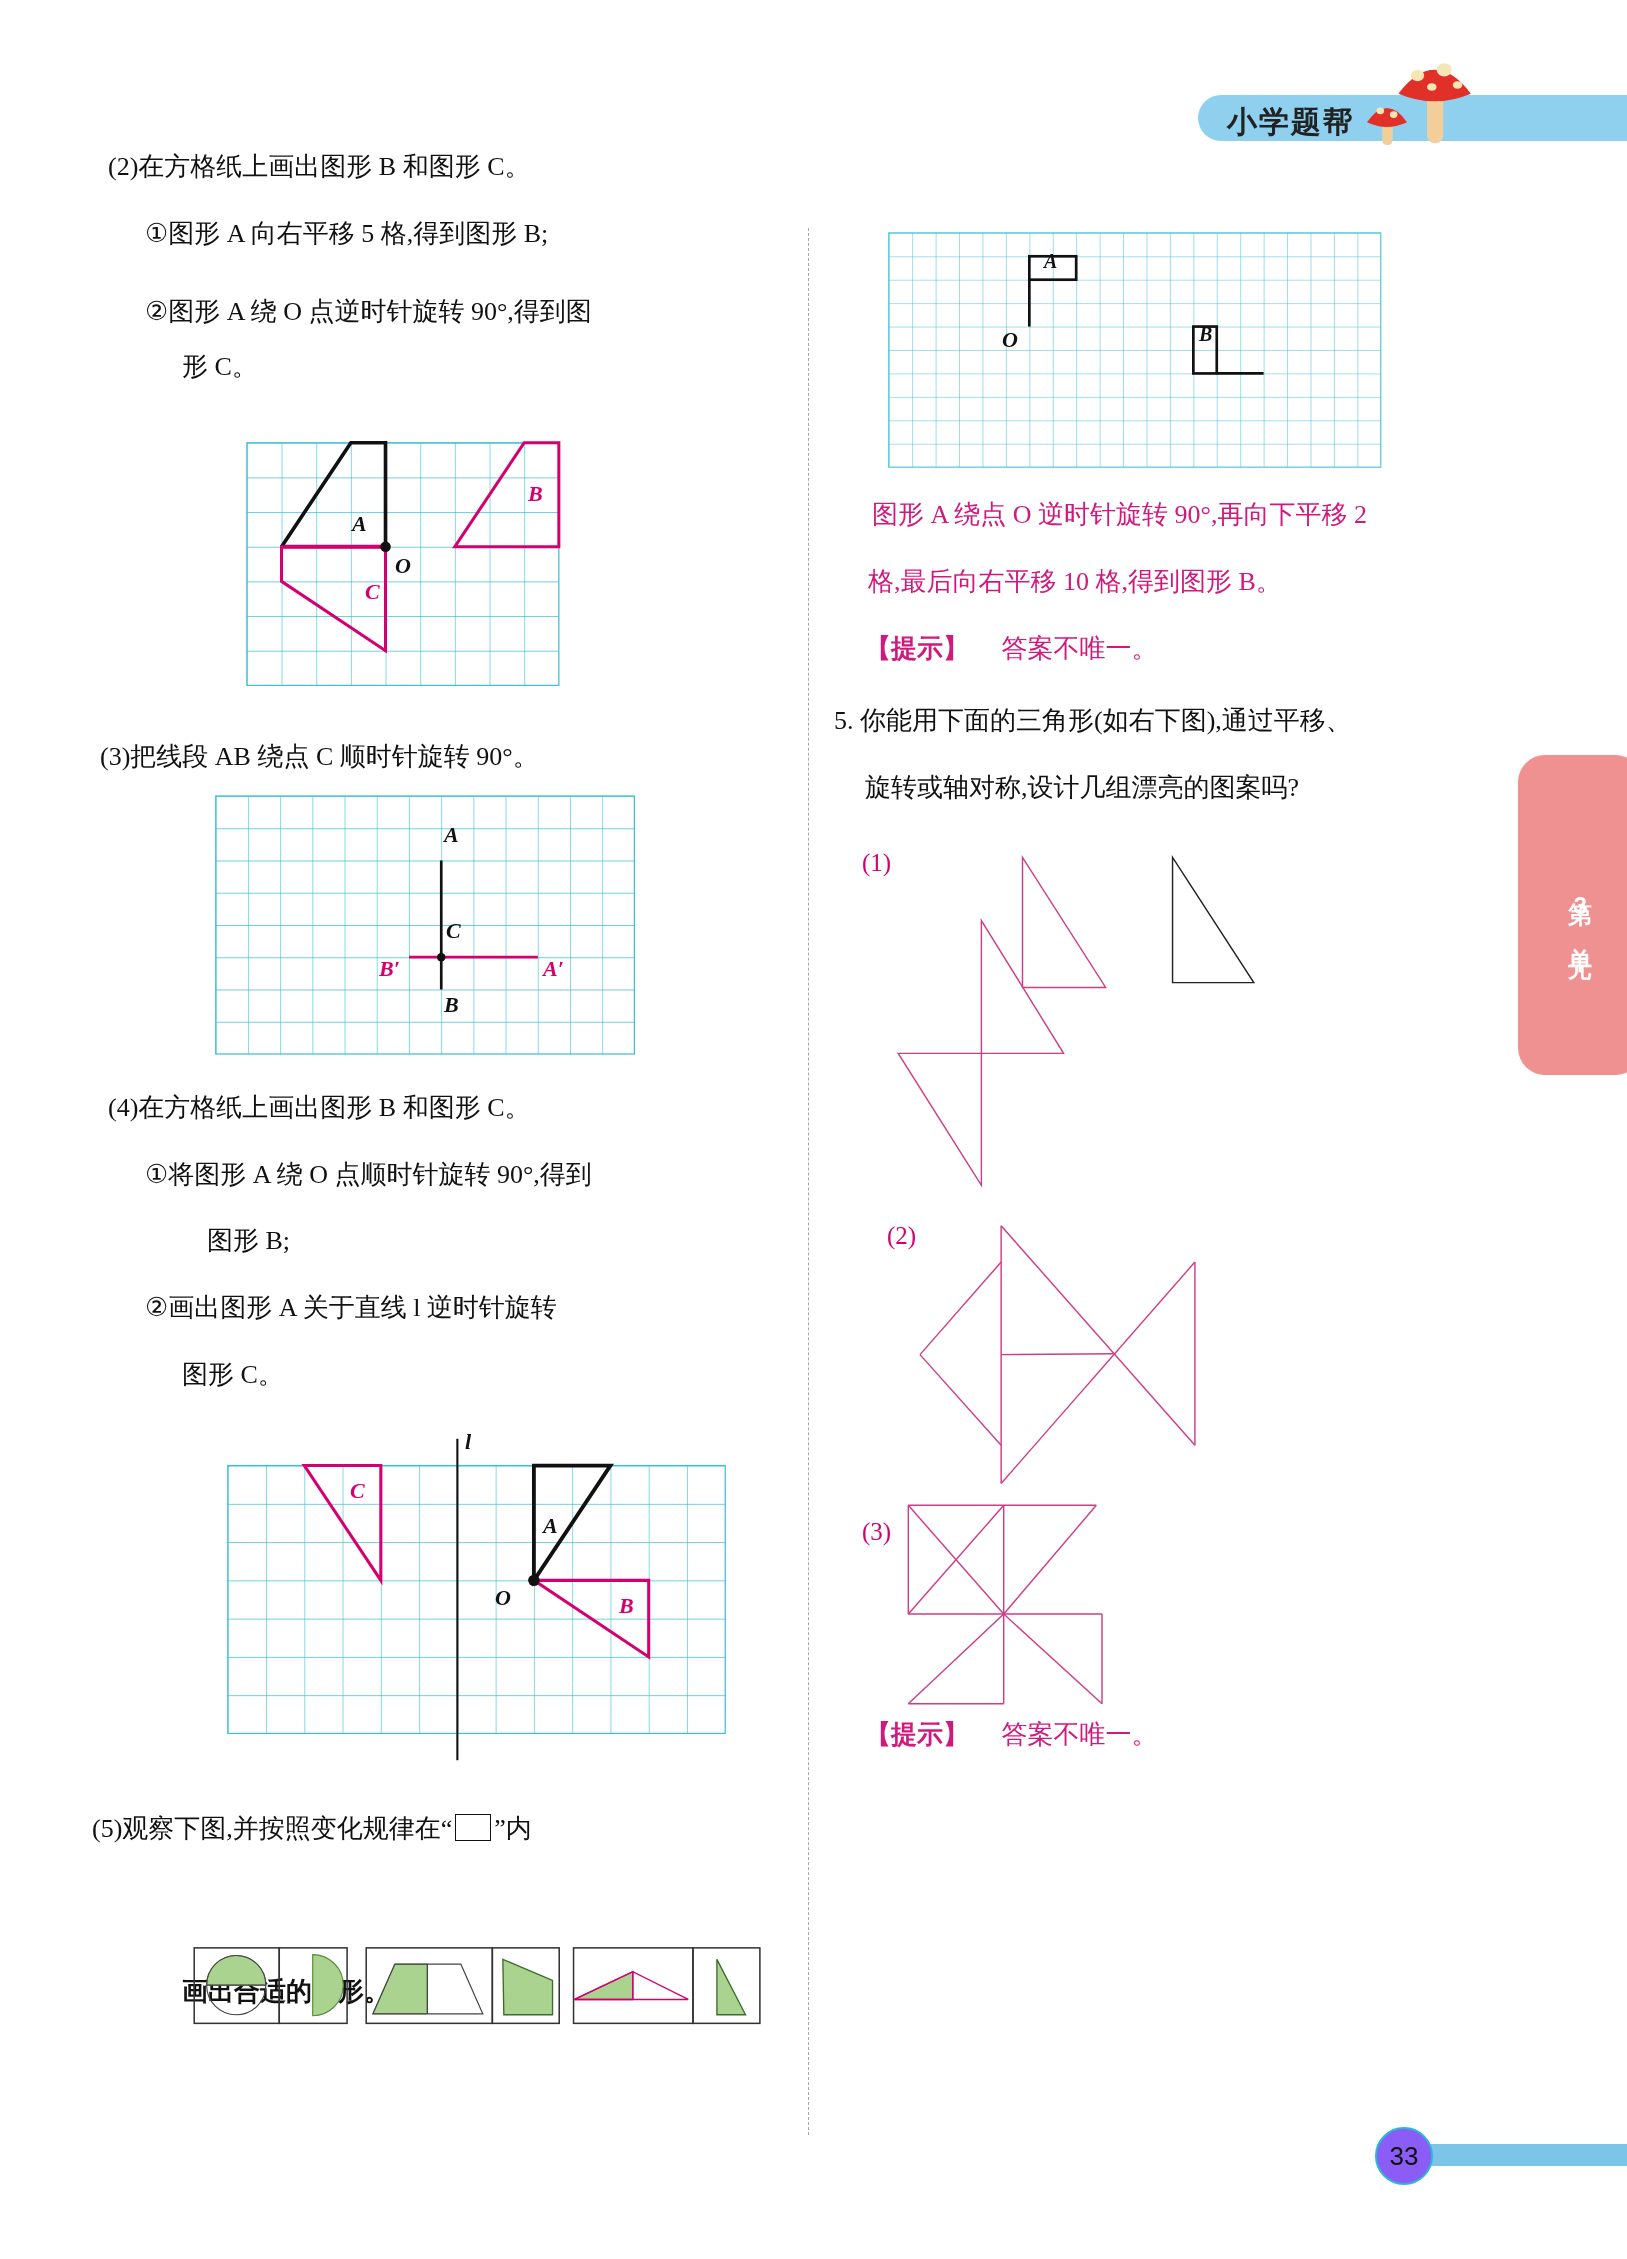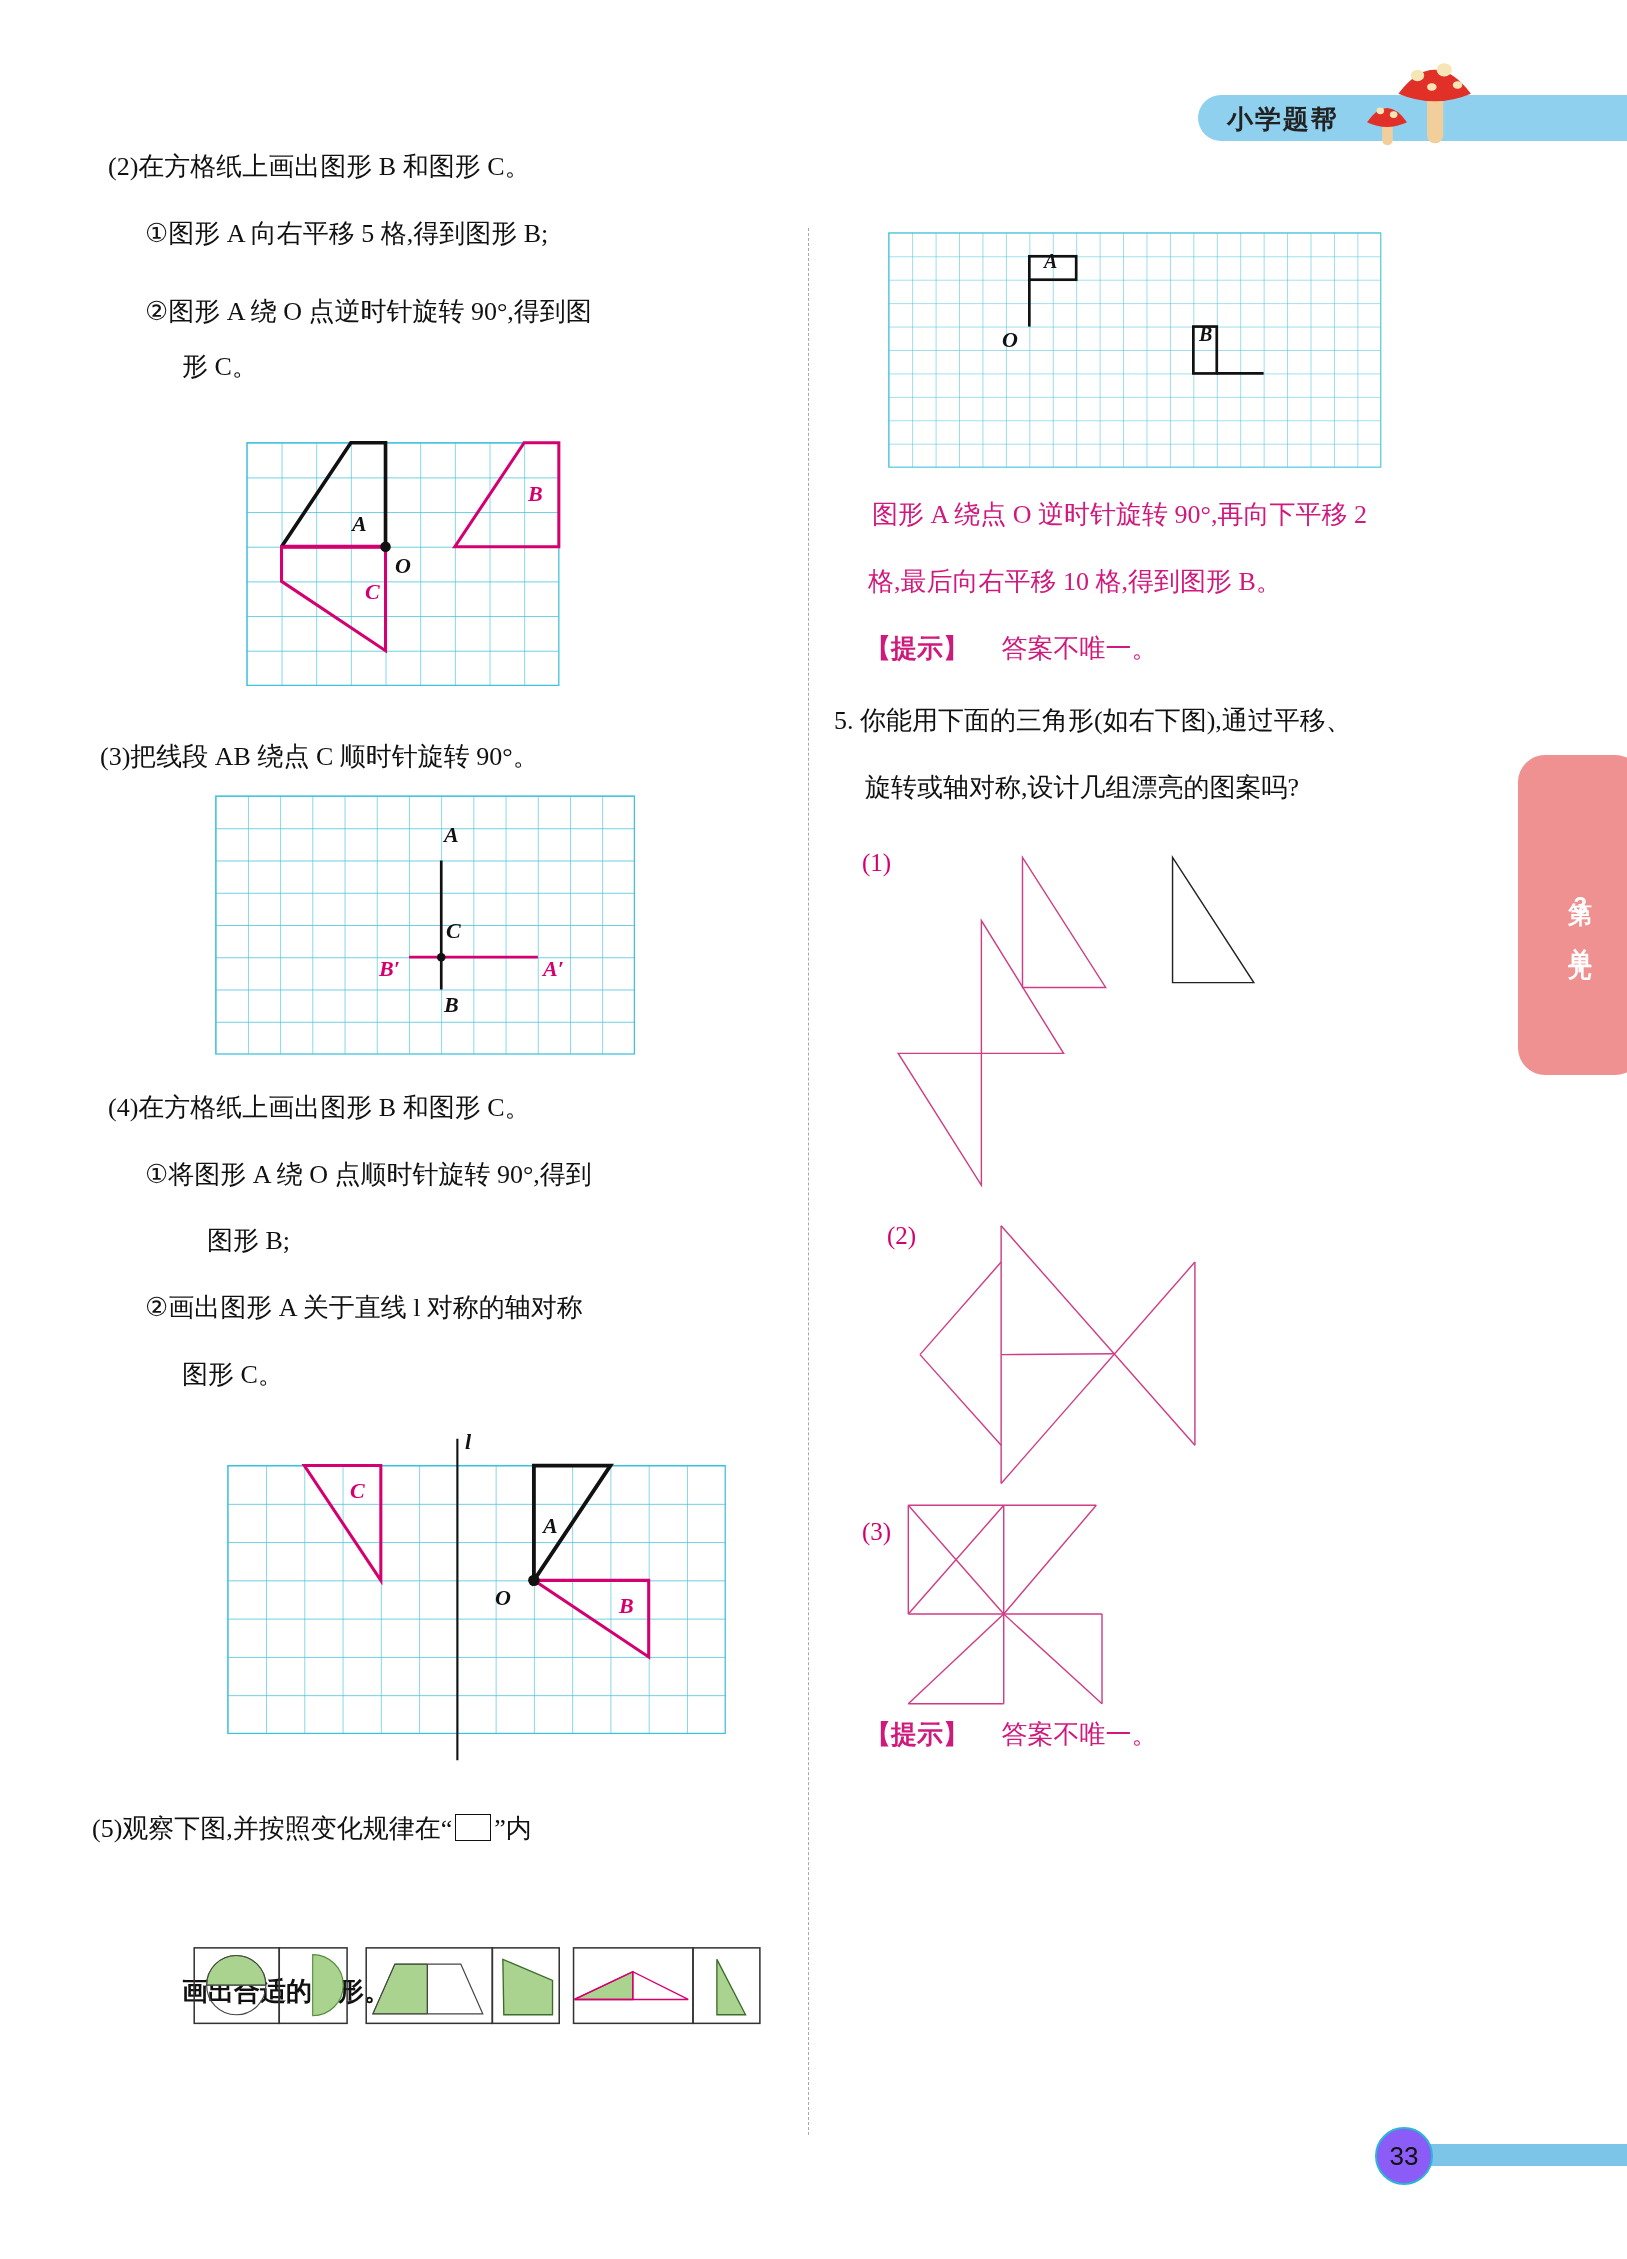--- a/index.html
+++ b/index.html
@@ -12,21 +12,21 @@
   .num-lbl{position:absolute;font-size:25px;color:#d4006f;white-space:nowrap;}
   .hinttag{font-weight:bold;}
   .hinttxt{margin-left:32.5px;}
   svg{position:absolute;display:block;}
   .ansbox{display:inline-block;width:34px;height:25px;border:1.5px solid #111;
           vertical-align:-3.8px;margin:0 2.9px;}
   .divider{position:absolute;left:808px;top:228px;height:1907px;width:0;
            border-left:1.9px dashed #a9a9a9;}
   .banner{position:absolute;left:1198px;top:95px;width:440px;height:46px;
           background:#8fd0ef;border-radius:23px 0 0 23px;}
-  .banner .brand{position:absolute;left:29px;top:6.7px;font-size:26px;font-weight:bold;
+  .banner .brand{position:absolute;left:29px;top:6.7px;font-size:30px;font-weight:bold;
           color:#222;letter-spacing:1.9px;font-family:"Liberation Sans","DejaVu Sans",sans-serif;}
   .unit-tab{position:absolute;left:1518px;top:755px;width:124px;height:320px;
           background:#ef9190;border-radius:27px;}
   .unit-tab .vtxt{position:absolute;left:50%;top:50%;transform:translate(-50%,-50%);
           writing-mode:vertical-rl;text-orientation:upright;color:#fff;font-weight:bold;
           font-size:24px;letter-spacing:9.6px;font-family:"Liberation Sans","DejaVu Sans",sans-serif;}
   .footer-bar{position:absolute;left:1422px;top:2144px;width:206px;height:22px;background:#7cc4e8;}
   .page-circle{position:absolute;left:1375px;top:2127px;width:54px;height:54px;background:#8b5cf6;
           border:2.9px solid #29b7d8;border-radius:50%;text-align:center;line-height:54px;
           font-size:26px;color:#111;font-family:"Liberation Sans","DejaVu Sans",sans-serif;}
@@ -96,21 +96,21 @@
   </svg>
   <span class="lbl" style="left:444px;top:822px;">A</span>
   <span class="lbl" style="left:446px;top:918px;">C</span>
   <span class="lbl" style="left:444px;top:992px;">B</span>
   <span class="lbl mag" style="left:379px;top:956px;">B′</span>
   <span class="lbl mag" style="left:543px;top:956px;">A′</span>
 
   <div class="t" style="left:108px;top:1092px;">(4)在方格纸上画出图形 B 和图形 C。</div>
   <div class="t" style="left:145px;top:1159px;">①将图形 A 绕 O 点顺时针旋转 90°,得到</div>
   <div class="t" style="left:182px;top:1225px;margin-left:25px;">图形 B;</div>
-  <div class="t" style="left:145px;top:1292px;">②画出图形 A 关于直线 l 对称的轴对称</div>
+  <div class="t" style="left:145px;top:1292px;">②画出图形 A 关于直线 l 逆时针旋转</div>
   <div class="t" style="left:182px;top:1359px;">图形 C。</div>
 
   <svg style="left:222px;top:1434px;" width="509" height="331" viewBox="-6 -33 532 346">
     <defs>
       <pattern id="g3" width="40" height="40" patternUnits="userSpaceOnUse">
         <path d="M40 0H0V40" fill="none" stroke="#3ec0da" stroke-width="1.3"></path>
       </pattern>
     </defs>
     <rect x="0" y="0" width="520" height="280" fill="url(#g3)" stroke="#3ec0da" stroke-width="1.3"></rect>
     <line x1="240" y1="-28" x2="240" y2="308" stroke="#111" stroke-width="2.2"></line>

